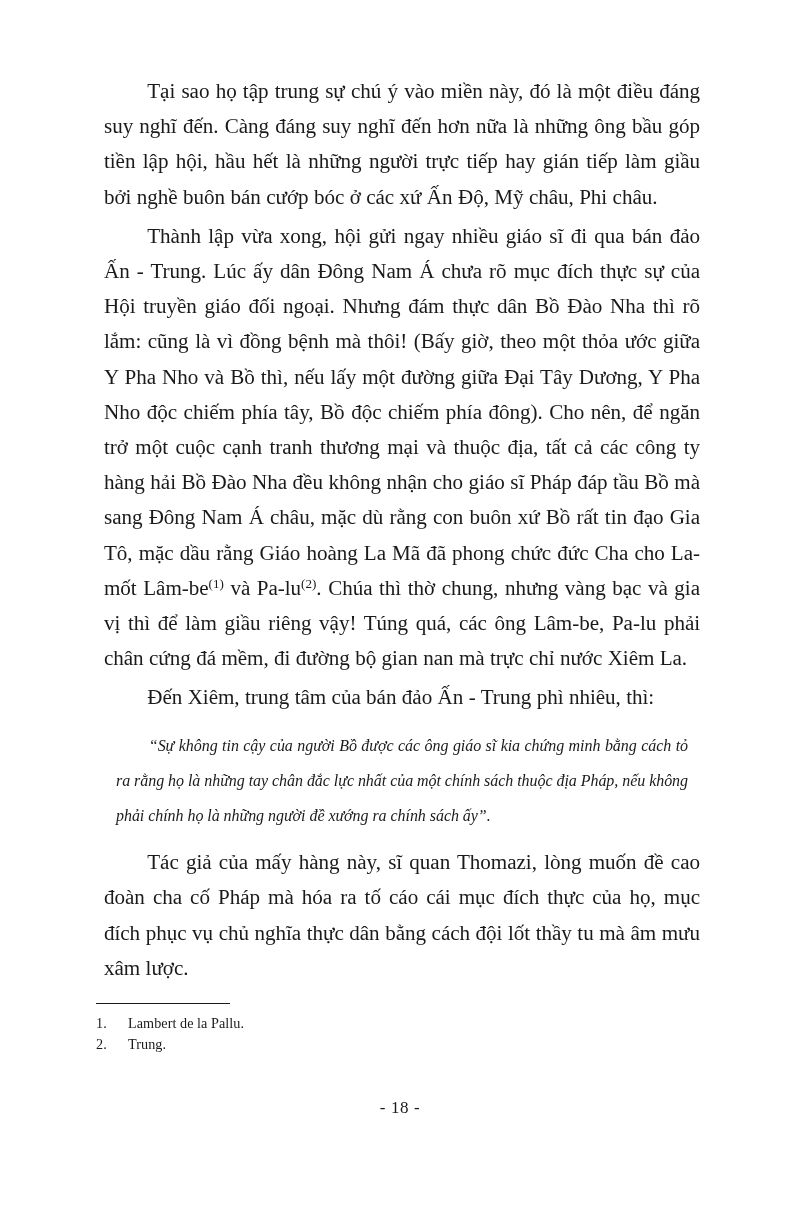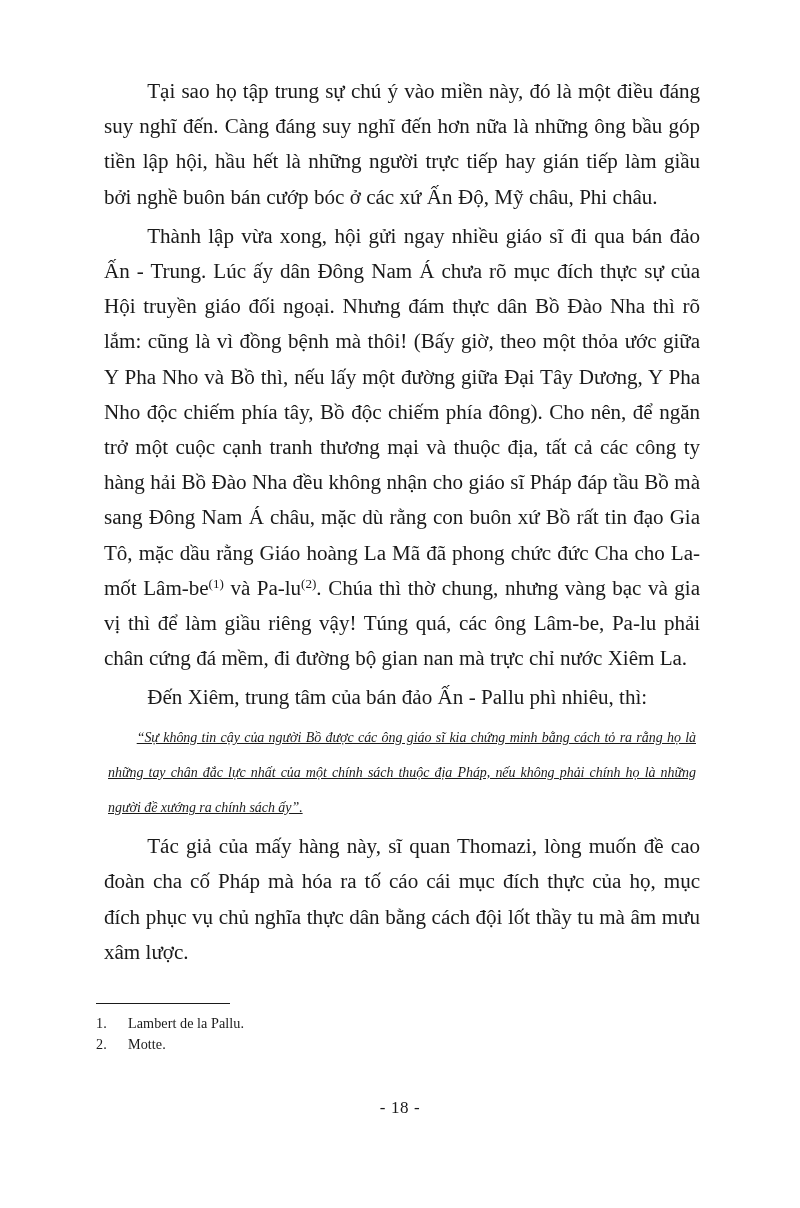--- a/index.html
+++ b/index.html
@@ -42,29 +42,28 @@
     letter-spacing: -0.05px;
     word-spacing: 0.2px;
     hyphens: none;
   }
 
   p.body-par + p.body-par {
     margin-top: 4px;
   }
 
   p.quote-par {
-    margin: 4px;
+    margin: 12px;
     text-align: justify;
     text-justify: inter-word;
     text-indent: 2.05em;
-    font-size: 14px;
+    font-size: 16px;
     line-height: 35.2px;
     font-style: italic;
     letter-spacing: -0.05px;
-    text-decoration: underline;
   }
 
   .gap-before-quote { margin-top: 2px; }
   .gap-after-quote  { margin-top: 2px; }
 
   sup.fn-ref {
     font-size: 0.62em;
     vertical-align: 0.52em;
     line-height: 0;
     letter-spacing: 0;
@@ -113,37 +112,37 @@
 <body>
 
 <div class="page">
 
   <div class="text-column">
 
     <p class="body-par">Tại sao họ tập trung sự chú ý vào miền này, đó là một điều đáng suy nghĩ đến. Càng đáng suy nghĩ đến hơn nữa là những ông bầu góp tiền lập hội, hầu hết là những người trực tiếp hay gián tiếp làm giầu bởi nghề buôn bán cướp bóc ở các xứ Ấn Độ, Mỹ châu, Phi châu.</p>
 
     <p class="body-par"><span>Thành lập vừa xong, hội gửi ngay nhiều giáo sĩ đi qua bán đảo Ấn - Trung. Lúc ấy dân Đông Nam Á chưa rõ mục đích thực sự của Hội truyền giáo đối ngoại. Nhưng đám thực dân Bồ Đào Nha thì rõ lắm: cũng là vì đồng bệnh mà thôi! (Bấy giờ, theo một thỏa ước giữa Y Pha Nho và Bồ thì, nếu lấy một đường giữa Đại Tây Dương, Y Pha Nho độc chiếm phía tây, Bồ độc chiếm phía đông). Cho nên, để ngăn trở một cuộc cạnh tranh thương mại và thuộc địa, tất cả các công ty hàng hải Bồ Đào Nha đều không nhận cho giáo sĩ Pháp đáp tầu Bồ mà sang Đông Nam Á châu, mặc dù rằng con buôn xứ Bồ rất tin đạo Gia Tô, mặc dầu rằng Giáo hoàng La Mã đã phong chức đức Cha cho La-mốt Lâm-be</span><sup class="fn-ref">(1)</sup><span> và Pa-lu</span><sup class="fn-ref">(2)</sup><span>. Chúa thì thờ chung, nhưng vàng bạc và gia vị thì để làm giầu riêng vậy! Túng quá, các ông Lâm-be, Pa-lu phải chân cứng đá mềm, đi đường bộ gian nan mà trực chỉ nước Xiêm La.</span></p>
 
-    <p class="body-par gap-before-quote">Đến Xiêm, trung tâm của bán đảo Ấn - Pallu phì nhiêu, thì:</p>
+    <p class="body-par gap-before-quote">Đến Xiêm, trung tâm của bán đảo Ấn - Trung phì nhiêu, thì:</p>
 
     <p class="quote-par">“Sự không tin cậy của người Bồ được các ông giáo sĩ kia chứng minh bằng cách tỏ ra rằng họ là những tay chân đắc lực nhất của một chính sách thuộc địa Pháp, nếu không phải chính họ là những người đề xướng ra chính sách ấy”.</p>
 
     <p class="body-par gap-after-quote">Tác giả của mấy hàng này, sĩ quan Thomazi, lòng muốn đề cao đoàn cha cố Pháp mà hóa ra tố cáo cái mục đích thực của họ, mục đích phục vụ chủ nghĩa thực dân bằng cách đội lốt thầy tu mà âm mưu xâm lược.</p>
 
   </div>
 
   <div class="footnotes">
     <hr class="fn-rule">
 
     <div class="fn-item">
       <span class="fn-num">1.</span>
       <span class="fn-text">Lambert de la Pallu.</span>
     </div>
 
     <div class="fn-item">
       <span class="fn-num">2.</span>
-      <span class="fn-text">Motte.</span>
+      <span class="fn-text">Trung.</span>
     </div>
   </div>
 
   <div class="page-number">- 18 -</div>
 
 </div>
 
 </body></html>

